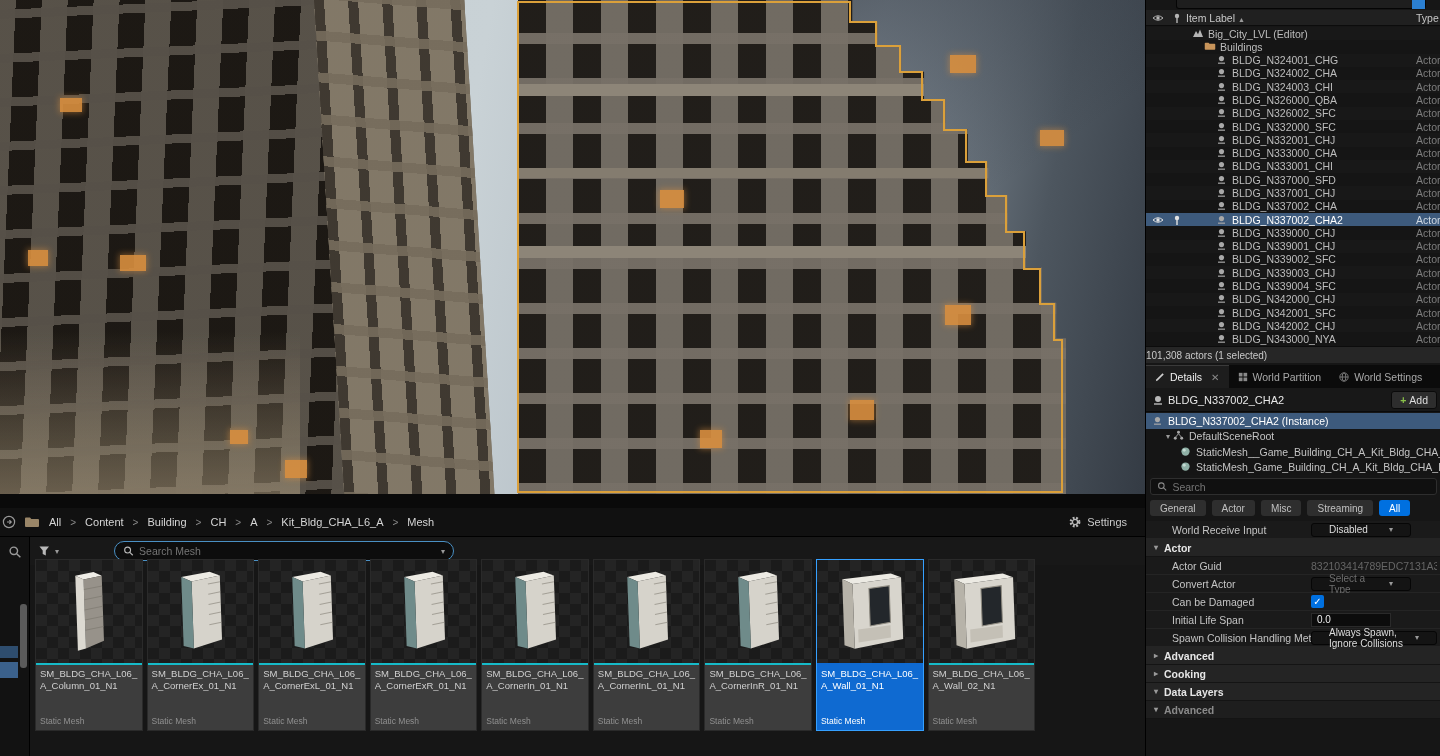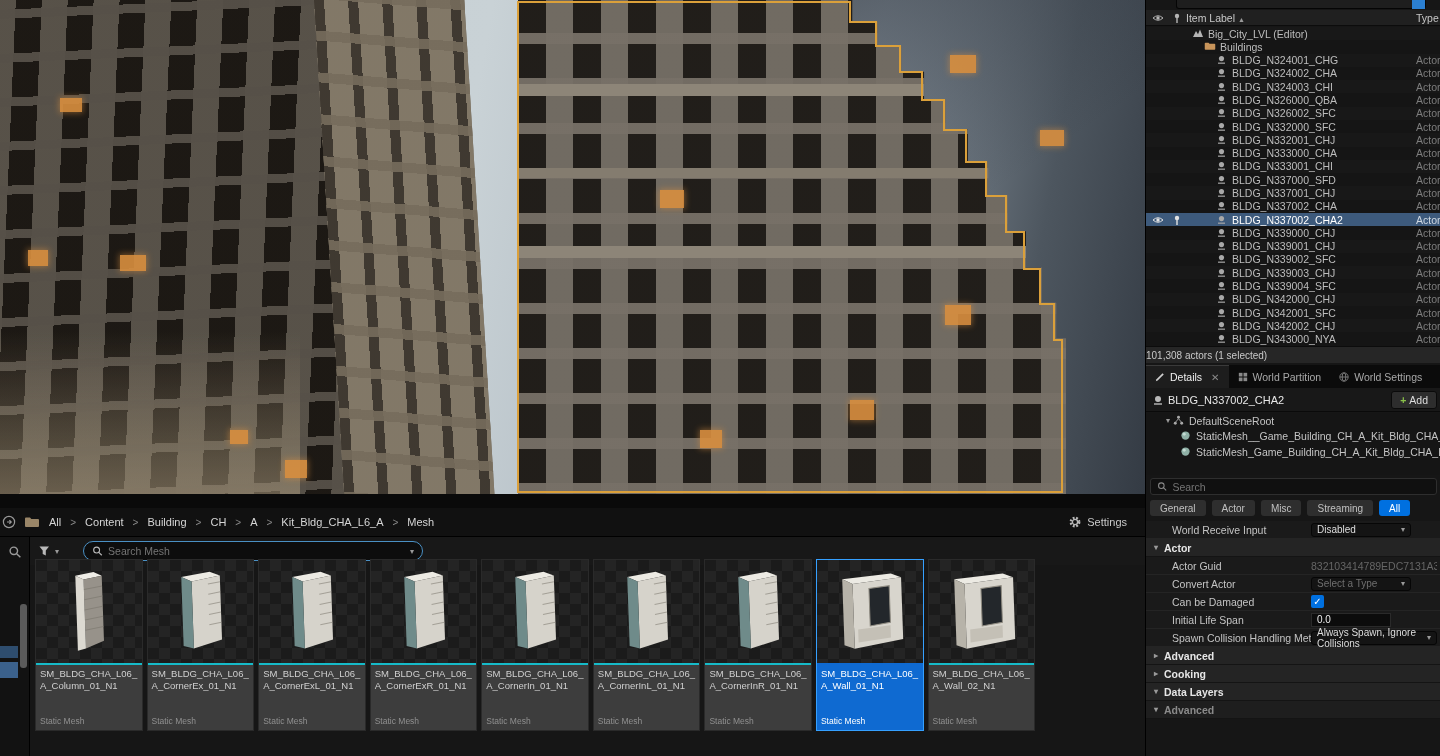--- a/index.html
+++ b/index.html
@@ -88,21 +88,21 @@
   .cat { height:16px; padding:0 10px; background:#2e2e2e; border-radius:3px; color:#c0c0c0;
     font-size:10px; display:flex; align-items:center; }
   .cat.active { background:#0070e0; color:#fff; }
 
   #prop-list { left:0; top:521px; width:295px; display:flex; flex-direction:column; }
   .prow { height:18px; display:flex; align-items:center; background:#1a1a1a; border-bottom:1px solid #242424;
     font-size:10.5px; color:#c4c4c4; position:relative; }
   .prow .plabel { padding-left:26px; }
   .pval { position:absolute; left:165px; display:flex; align-items:center; }
   .dd { width:100px; height:14px; background:#141414; border:1px solid #060606; border-radius:3px;
-    color:#dedede; font-size:10px; display:flex; align-items:center; padding:0 5px; justify-content:space-between; }
+    color:#dedede; font-size:10px; display:flex; align-items:center; padding:0 17px; justify-content:space-between; }
   .dd.wide { width:126px; }
   .dd.muted { color:#6f6f6f; }
   .dd .chev { font-size:8px; color:#9a9a9a; }
   .inp { width:80px; height:14px; background:#0c0c0c; border:1px solid #2a2a2a; color:#ececec;
     font-size:10px; display:flex; align-items:center; padding:0 5px; }
   .cb { width:13px; height:13px; background:#0070e0; border-radius:2px; color:#fff; font-size:10px;
     display:flex; align-items:center; justify-content:center; line-height:1; }
   .ptext { font-size:10.5px; color:#c4c4c4; }
   .ptext.muted { color:#666; width:126px; overflow:hidden; white-space:nowrap; }
   .sect { height:18px; display:flex; align-items:center; gap:6px; background:#242424;
@@ -115,21 +115,21 @@
   #cb-bread { left:0; top:0; width:1145px; height:29px; background:#111; border-bottom:1px solid #000;
     display:flex; align-items:center; font-size:11px; color:#d6d6d6; }
   .bc-sep { color:#8a8a8a; margin:0 9px; font-size:10px; }
   .bc-item { color:#d6d6d6; }
   #cb-settings { position:absolute; right:18px; display:flex; align-items:flex-start; gap:6px; color:#c9c9c9; }
   #cb-rail { left:0; top:29px; width:30px; height:219px; background:#121212; border-right:1px solid #000; }
   #rail-scroll { left:20px; top:67px; width:7px; height:64px; background:#5a5a5a; border-radius:3px; }
   .rail-blue1 { left:0; top:109px; width:18px; height:12px; background:#2e4d6e; }
   .rail-blue2 { left:0; top:125px; width:18px; height:16px; background:#3b618c; }
   #cb-toolbar { left:30px; top:29px; width:1115px; height:28px; background:#181818; display:flex; align-items:center; }
-  #cb-search { margin-left:24px; width:340px; height:20px; border:1px solid #4a90c4; border-radius:10px;
+  #cb-search { margin-left:55px; width:340px; height:20px; border:1px solid #4a90c4; border-radius:10px;
     background:#0d0d0d; display:flex; align-items:center; gap:5px; padding:0 8px; }
   #cb-search input { background:transparent; border:none; outline:none; color:#cfcfcf;
     font-size:10.5px; width:100%; font-family:"Liberation Sans", sans-serif; }
   #cb-search .chev { color:#9a9a9a; font-size:8px; }
   #asset-grid { left:35px; top:51px; width:1000px; height:172px; display:flex; gap:4px; }
   .tile { width:120px; height:172px; background:#3d3d3d; border:1px solid #2a2a2a; display:flex; flex-direction:column; }
   .tile .thumb { width:100%; height:103px; flex:0 0 103px; position:relative;
     background-image:
       linear-gradient(45deg,#242424 25%,transparent 25%,transparent 75%,#242424 75%),
       linear-gradient(45deg,#242424 25%,#1b1b1b 25%,#1b1b1b 75%,#242424 75%);
@@ -515,20 +515,30 @@
         </svg>
     </span>
     <span>BLDG_N337002_CHA2</span>
     <div id="add-btn">
       <span class="plus">+</span>
       <span>Add</span>
     </div>
   </div>
 
   <div id="comp-tree" class="abs">
+      <div class="crow sel">
+        <span style="width: 6px; flex: 0 0 auto;"></span>
+        <span class="oicon">
+          <svg class="ic" width="11" height="11" viewBox="0 0 12 12">
+            <circle cx="6" cy="5" r="2.8" fill="#a9a9a9"></circle>
+            <line x1="2.2" y1="10" x2="9.8" y2="10" stroke="#a9a9a9" stroke-width="1.3"></line>
+          </svg>
+        </span>
+        <span>BLDG_N337002_CHA2 (Instance)</span>
+      </div>
       <div class="crow">
         <span style="width: 20px; flex: 0 0 auto;"></span>
         <span class="cexp">▾</span>
         <span class="oicon">
           <svg class="ic" width="11" height="11" viewBox="0 0 12 12">
             <circle cx="6" cy="2.5" r="1.6" fill="#a9a9a9"></circle>
             <circle cx="2.5" cy="9" r="1.6" fill="#a9a9a9"></circle>
             <circle cx="9.5" cy="9" r="1.6" fill="#a9a9a9"></circle>
             <path d="M6 4 L3 7.6 M6 4 L9 7.6" stroke="#a9a9a9"></path>
           </svg>

